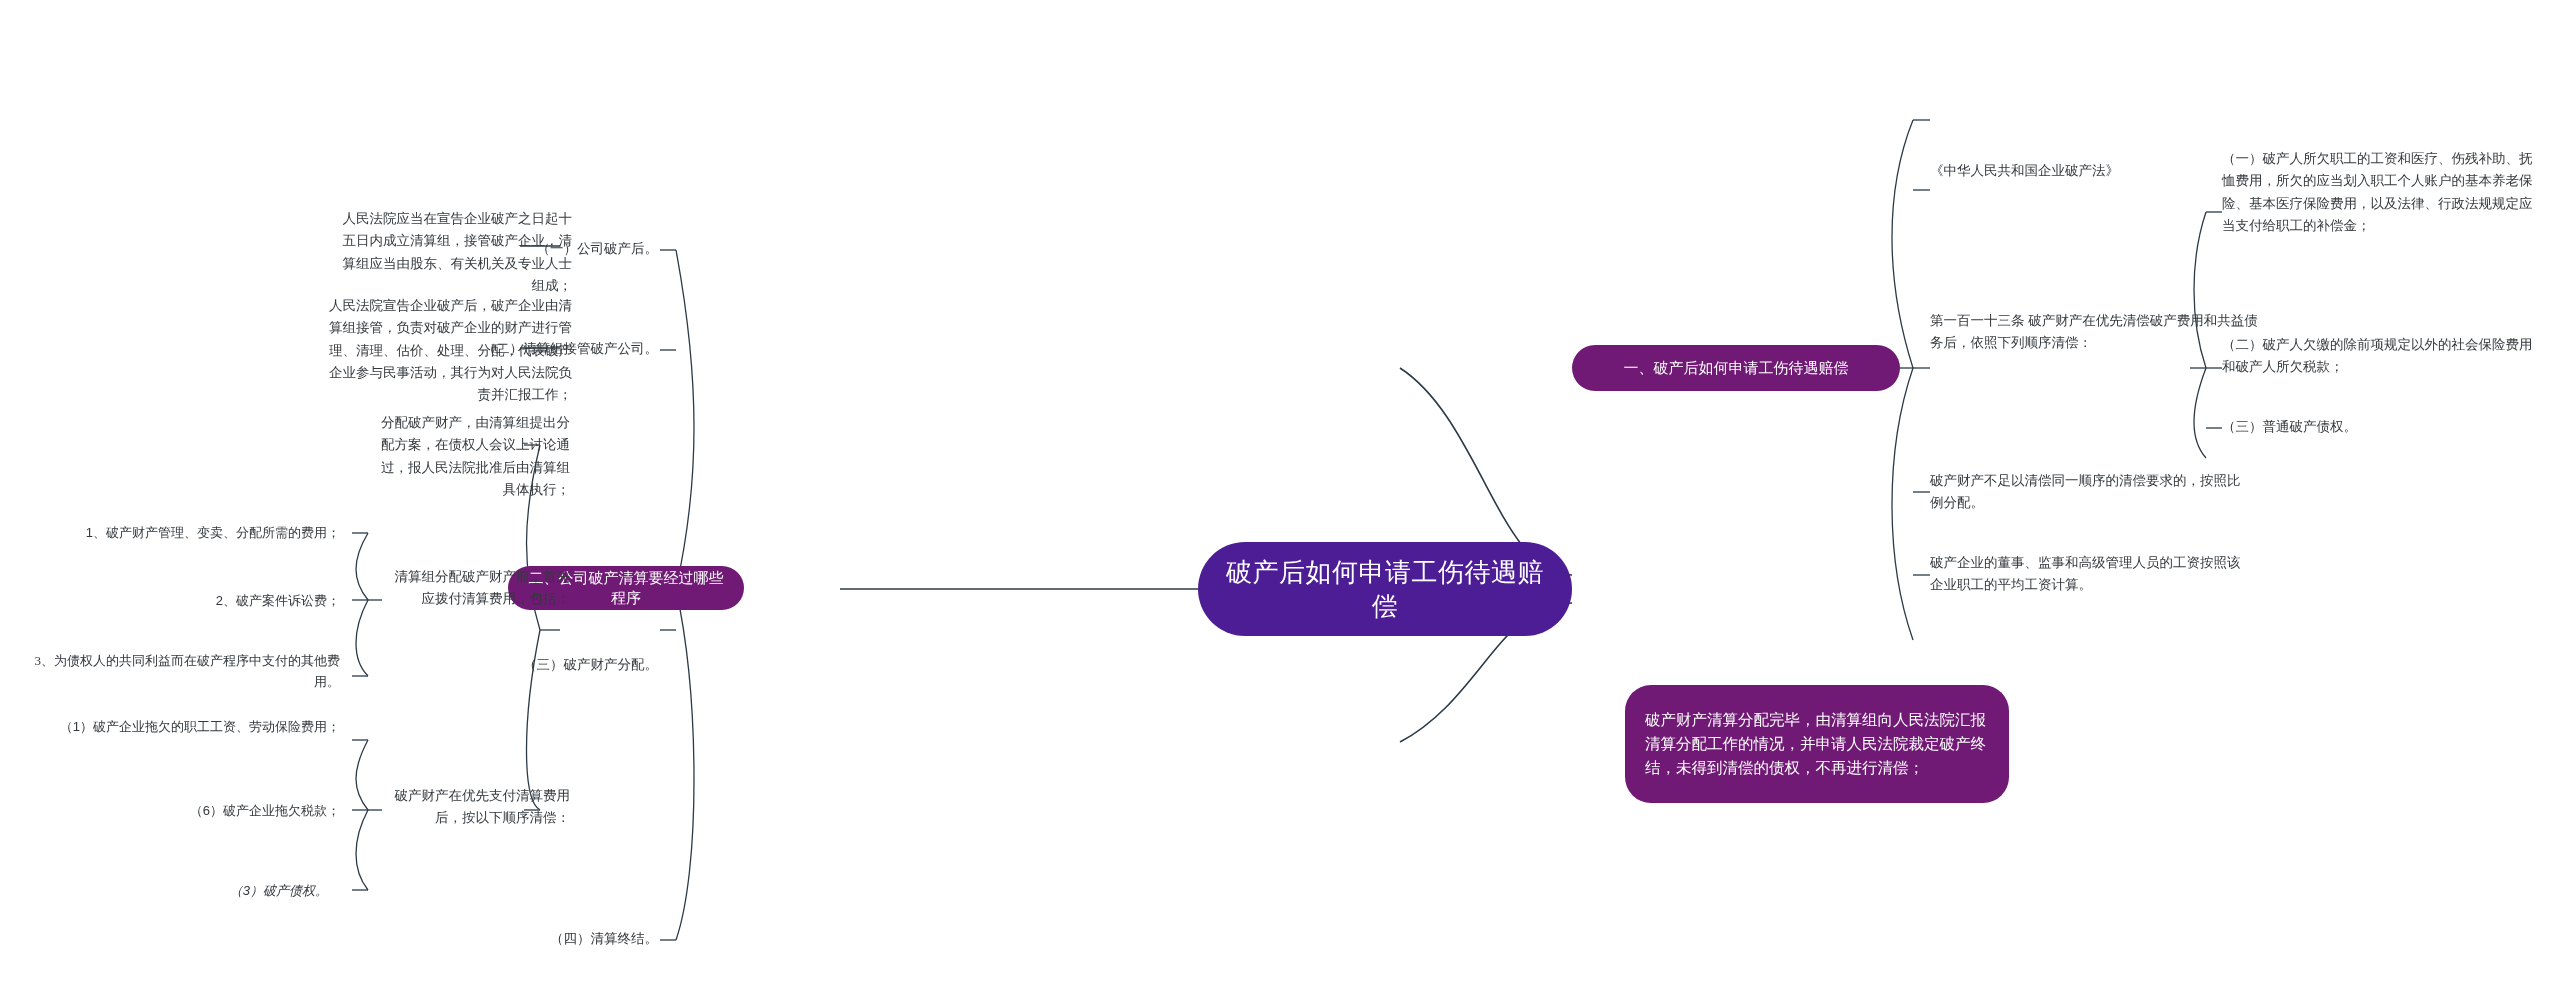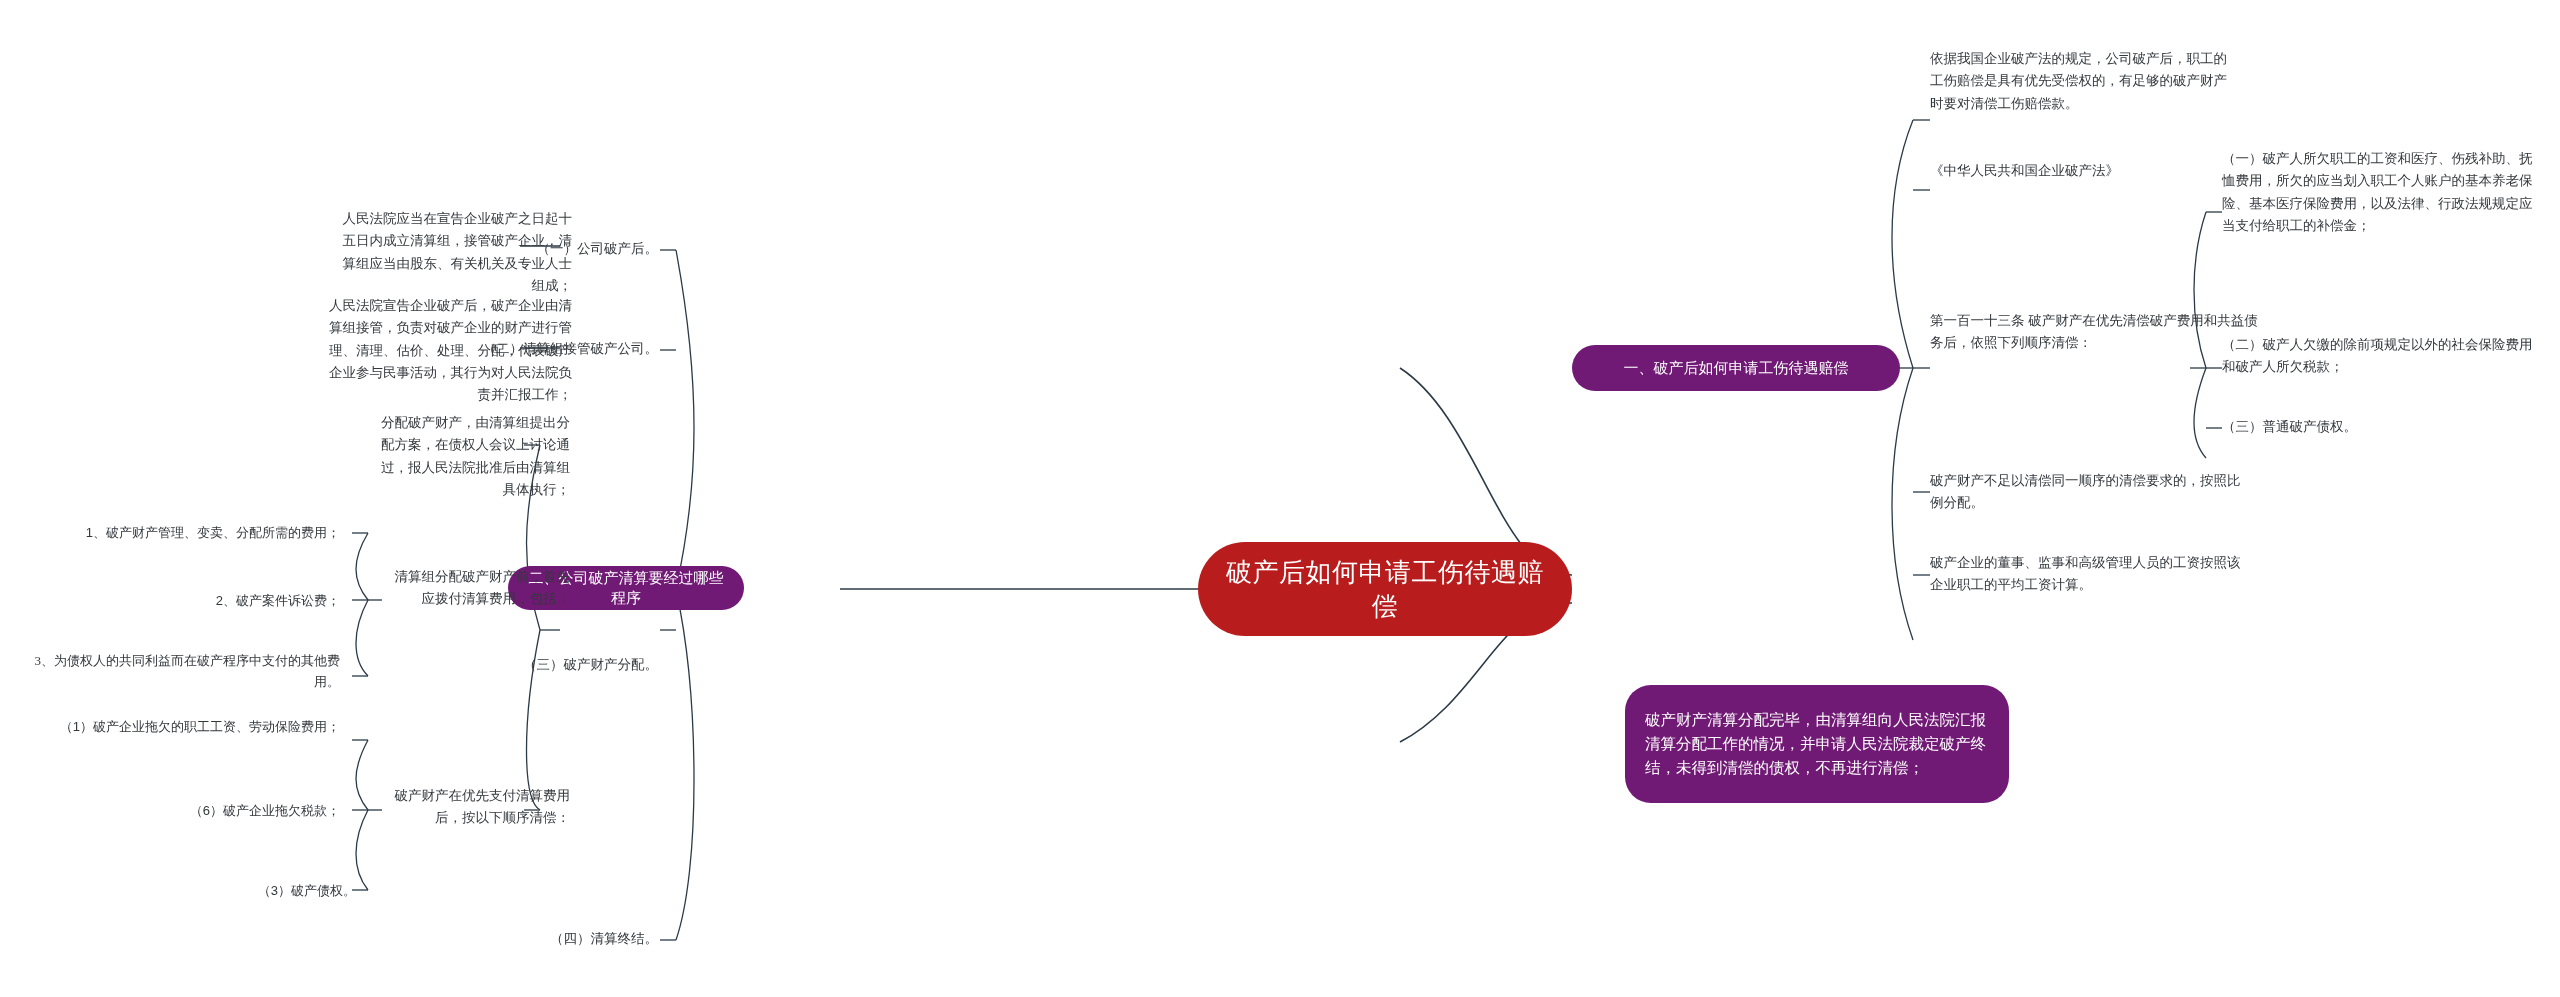--- a/index.html
+++ b/index.html
@@ -10,21 +10,21 @@
   }
   #canvas{position:absolute;inset:0;}
   svg.links{position:absolute;left:0;top:0;width:2560px;height:997px;pointer-events:none;}
   svg.links path{fill:none;stroke:#2b3a46;stroke-width:1.6;}
   svg.links path.thin{stroke-width:1.3;}
 
   .node{position:absolute;box-sizing:border-box;}
 
   
   .root{
-    background:#b91c1c;color:#ffffff;border-radius:60px;
+    background:#4c1d95;color:#ffffff;border-radius:60px;
     display:flex;align-items:center;justify-content:center;text-align:center;
     font-size:26px;line-height:1.32;letter-spacing:.5px;padding:10px 26px;
   }
   
   .orange{
     background:#701a75;color:#ffffff;border-radius:40px;
     display:flex;align-items:center;justify-content:center;text-align:center;
     font-size:15px;line-height:1.35;padding:8px 18px;box-sizing:border-box;
   }
   .orange.block{
@@ -94,21 +94,20 @@
     <path class="thin" d="M368,740 C352,770 352,790 368,810 C352,840 352,870 368,890"></path>
     <path class="thin" d="M368,740 L352,740"></path>
     <path class="thin" d="M368,810 L352,810"></path>
     <path class="thin" d="M368,890 L352,890"></path>
   </svg>
 
   <div class="node root" style="left:1198px;top:542px;width:374px;height:94px;">破产后如何申请工伤待遇赔偿</div>
 
   <div class="node orange" style="left:1572px;top:345px;width:328px;height:46px;">一、破产后如何申请工伤待遇赔偿</div>
 
-  <div class="node txt l" style="left:1930px;top:48px;width:310px;">依据我国企业破产法的规定，公司破产后，职工的工伤赔偿是具有优先受偿权的，有足够的破产财产时要对清偿工伤赔偿款。</div>
 
   <div class="node txt l" style="left:1930px;top:160px;width:310px;">《中华人民共和国企业破产法》</div>
 
   <div class="node txt l" style="left:1930px;top:310px;width:330px;">第一百一十三条 破产财产在优先清偿破产费用和共益债务后，依照下列顺序清偿：</div>
 
   <div class="node txt l" style="left:1930px;top:470px;width:320px;">破产财产不足以清偿同一顺序的清偿要求的，按照比例分配。</div>
 
   <div class="node txt l" style="left:1930px;top:552px;width:320px;">破产企业的董事、监事和高级管理人员的工资按照该企业职工的平均工资计算。</div>
 
   <div class="node txt l" style="left:2222px;top:148px;width:322px;">（一）破产人所欠职工的工资和医疗、伤残补助、抚恤费用，所欠的应当划入职工个人账户的基本养老保险、基本医疗保险费用，以及法律、行政法规规定应当支付给职工的补偿金；</div>
@@ -142,15 +141,15 @@
   <div class="node txt r sm" style="left:40px;top:590px;width:300px;">2、破产案件诉讼费；</div>
 
   <div class="node txt r sm" style="left:20px;top:650px;width:320px;font-family:Liberation Serif, serif;">3、为债权人的共同利益而在破产程序中支付的其他费用。</div>
 
   <div class="node txt r" style="left:382px;top:785px;width:188px;">破产财产在优先支付清算费用后，按以下顺序清偿：</div>
 
   <div class="node txt r sm" style="left:30px;top:716px;width:310px;">（1）破产企业拖欠的职工工资、劳动保险费用；</div>
 
   <div class="node txt r sm" style="left:40px;top:800px;width:300px;">（6）破产企业拖欠税款；</div>
 
-  <div class="node txt r sm" style="left:56px;top:880px;width:300px;">（3）破产债权。</div>
+  <div class="node txt r sm" style="left:28px;top:880px;width:300px;font-style:italic;">（3）破产债权。</div>
 
 </div>
 
 </body></html>

